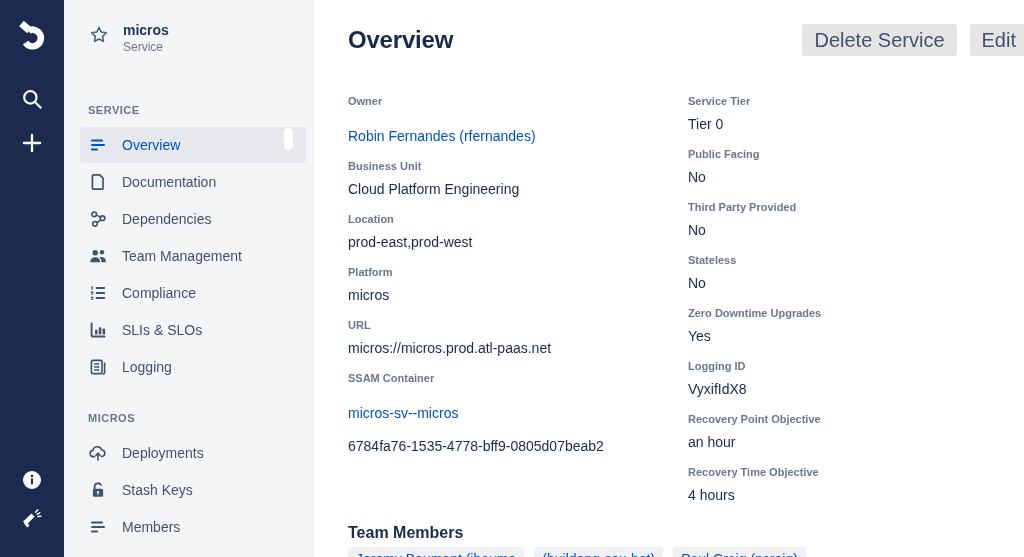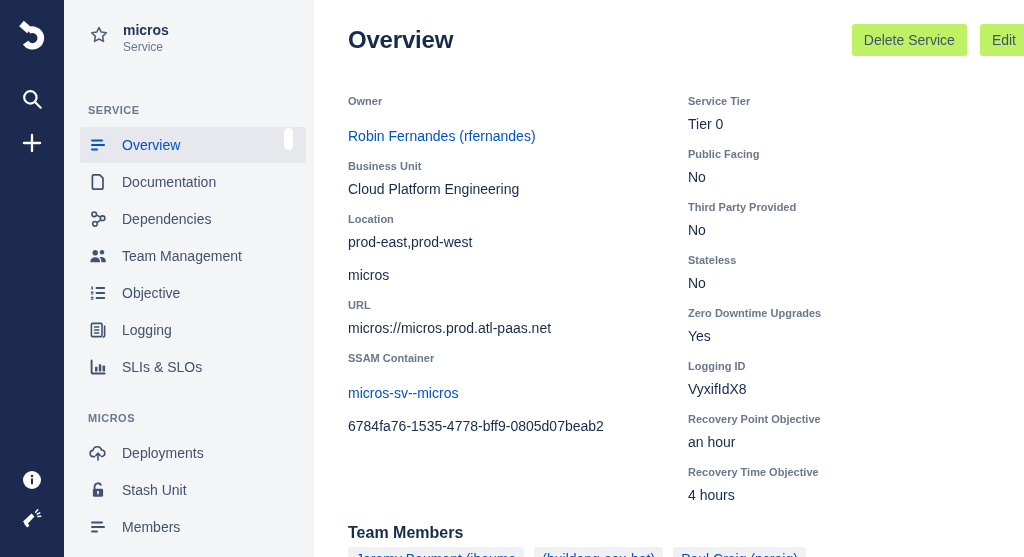--- a/index.html
+++ b/index.html
@@ -58,23 +58,23 @@
     width:9px; height:22px; border-radius:4.5px;
     background:#FFFFFF; cursor:pointer;
   }
 
   
   .main { flex:1; padding:24px 10px 0 34px; background:#FFFFFF; }
   .main-header { display:flex; justify-content:space-between; align-items:center; height:32px; }
   .page-title { font-size:24px; font-weight:600; color:#172B4D; letter-spacing:-0.2px; }
   .actions { display:flex; gap:13px; }
   .btn {
-    background:#bef264; color:#42526E; border:none; cursor:pointer;
+    background:#e5e5e5; color:#42526E; border:none; cursor:pointer;
     font-family:"Liberation Sans", sans-serif;
-    font-size:14px; font-weight:500; height:32px; padding:0 12px; border-radius:3px;
+    font-size:20px; font-weight:500; height:32px; padding:0 12px; border-radius:3px;
     display:inline-flex; align-items:center; white-space:nowrap;
   }
 
   .fields { display:flex; margin-top:38px; }
   .fields .col { width:340px; }
   .field { margin-bottom:13px; }
   .field-label { font-size:11px; font-weight:700; color:#6B778C; line-height:15px; margin-bottom:5px; }
   .field-value { font-size:14px; color:#172B4D; line-height:20px; }
   a.field-value { display:inline-block; }
   .link { color:#0052CC; text-decoration:none; cursor:pointer;margin-top:12px; }
@@ -198,47 +198,47 @@
 
     <div class="nav-item">
       <span class="nav-icon">
         <svg viewBox="0 0 20 20" width="20" height="20" fill="currentColor">
           <rect x="7.6" y="4" width="9.6" height="1.9" rx=".95"></rect>
           <rect x="7.6" y="9" width="9.6" height="1.9" rx=".95"></rect>
           <rect x="7.6" y="14" width="9.6" height="1.9" rx=".95"></rect>
           <path d="M3.4 3.4h1.5v3h-1.5zM2.9 8.6h2.5v1.3H2.9zM2.9 10.5h2.5v.9H2.9zM2.9 13.7h2.5v1.2H2.9zM2.9 15.6h2.5v1.1H2.9z"></path>
         </svg>
       </span>
-      <span>Objective</span>
-    </div>
-
-    <div class="nav-item">
-      <span class="nav-icon">
-        <svg viewBox="0 0 20 20" width="20" height="20" fill="none" stroke="currentColor" stroke-width="1.6">
-          <rect x="3.4" y="3.4" width="10.6" height="13.2" rx="1.2"></rect>
-          <path d="M6.1 7h5.2M6.1 10h5.2M6.1 13h5.2"></path>
-          <path d="M16.6 5.6v9.8a1.8 1.8 0 0 1-1.8 1.8"></path>
-        </svg>
-      </span>
-      <span>Logging</span>
+      <span>Compliance</span>
     </div>
 
     <div class="nav-item">
       <span class="nav-icon">
         <svg viewBox="0 0 20 20" width="20" height="20">
           <path d="M3.6 3.5v12a1 1 0 0 0 1 1h12" fill="none" stroke="currentColor" stroke-width="1.9" stroke-linecap="round"></path>
           <g fill="currentColor">
             <rect x="7" y="9.8" width="2.5" height="4.7" rx=".7"></rect>
             <rect x="10.8" y="7.2" width="2.5" height="7.3" rx=".7"></rect>
             <rect x="14.6" y="8.6" width="2.5" height="5.9" rx=".7"></rect>
           </g>
         </svg>
       </span>
       <span>SLIs &amp; SLOs</span>
     </div>
+
+    <div class="nav-item">
+      <span class="nav-icon">
+        <svg viewBox="0 0 20 20" width="20" height="20" fill="none" stroke="currentColor" stroke-width="1.6">
+          <rect x="3.4" y="3.4" width="10.6" height="13.2" rx="1.2"></rect>
+          <path d="M6.1 7h5.2M6.1 10h5.2M6.1 13h5.2"></path>
+          <path d="M16.6 5.6v9.8a1.8 1.8 0 0 1-1.8 1.8"></path>
+        </svg>
+      </span>
+      <span>Logging</span>
+    </div>
   </div>
 
   <div class="sb-section-2">
     <div class="sb-heading">MICROS</div>
 
     <div class="nav-item">
       <span class="nav-icon">
         <svg viewBox="0 0 20 20" width="20" height="20" fill="none" stroke="currentColor" stroke-width="1.6" stroke-linecap="round" stroke-linejoin="round">
           <path d="M6.6 13.6H5.4a3.1 3.1 0 0 1-.4-6.2 4.4 4.4 0 0 1 8.6-.4 3.3 3.3 0 0 1 .7 6.5h-.9"></path>
           <path d="M10 17v-6.4"></path>
@@ -250,21 +250,21 @@
 
     <div class="nav-item">
       <span class="nav-icon">
         <svg viewBox="0 0 20 20" width="20" height="20">
           <path d="M6.6 9V6.6a3.4 3.4 0 0 1 6.6-1.1" fill="none" stroke="currentColor" stroke-width="1.8"></path>
           <rect x="4.9" y="8.8" width="10.2" height="8" rx="1.4" fill="currentColor"></rect>
           <circle cx="10" cy="12.2" r="1.15" fill="#F4F5F7"></circle>
           <rect x="9.45" y="12.6" width="1.1" height="2.2" rx=".5" fill="#F4F5F7"></rect>
         </svg>
       </span>
-      <span>Stash Unit</span>
+      <span>Stash Keys</span>
     </div>
 
     <div class="nav-item">
       <span class="nav-icon">
         <svg viewBox="0 0 20 20" width="20" height="20" fill="currentColor">
           <rect x="3" y="4.6" width="12" height="2" rx="1"></rect>
           <rect x="3" y="9" width="14" height="2" rx="1"></rect>
           <rect x="3" y="13.4" width="7" height="2" rx="1"></rect>
         </svg>
       </span>
@@ -293,20 +293,21 @@
       </div>
       <div class="field">
         <div class="field-label">Business Unit</div>
         <div class="field-value">Cloud Platform Engineering</div>
       </div>
       <div class="field">
         <div class="field-label">Location</div>
         <div class="field-value">prod-east,prod-west</div>
       </div>
       <div class="field">
+        <div class="field-label">Platform</div>
         <div class="field-value">micros</div>
       </div>
       <div class="field">
         <div class="field-label">URL</div>
         <div class="field-value">micros://micros.prod.atl-paas.net</div>
       </div>
       <div class="field">
         <div class="field-label">SSAM Container</div>
         <a class="field-value link">micros-sv--micros</a>
       </div>

